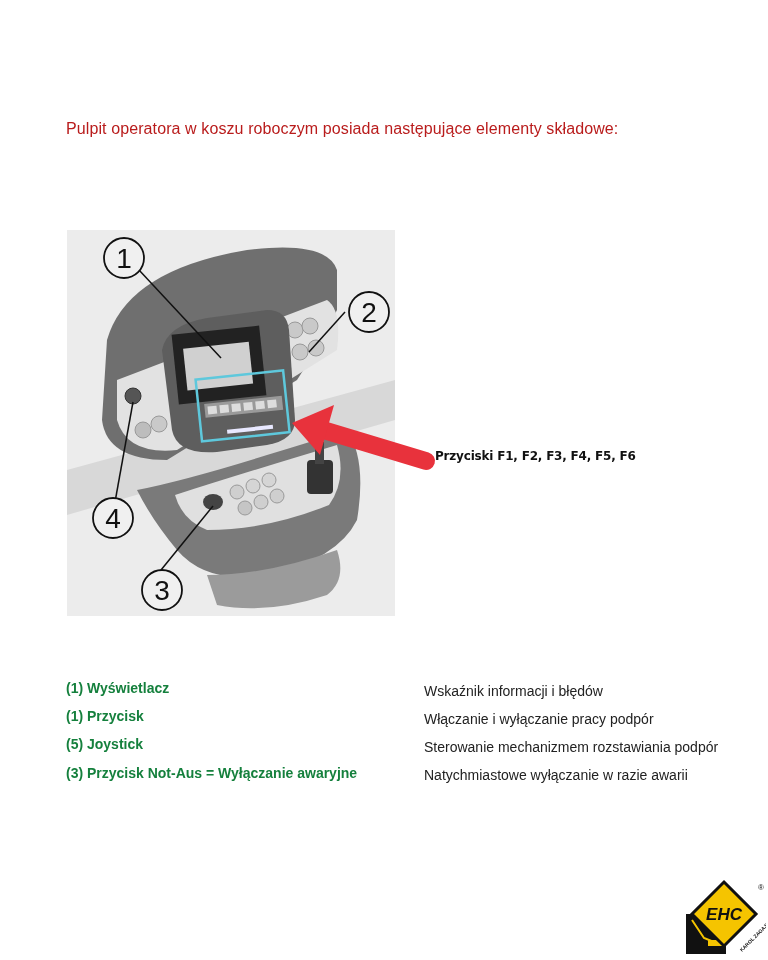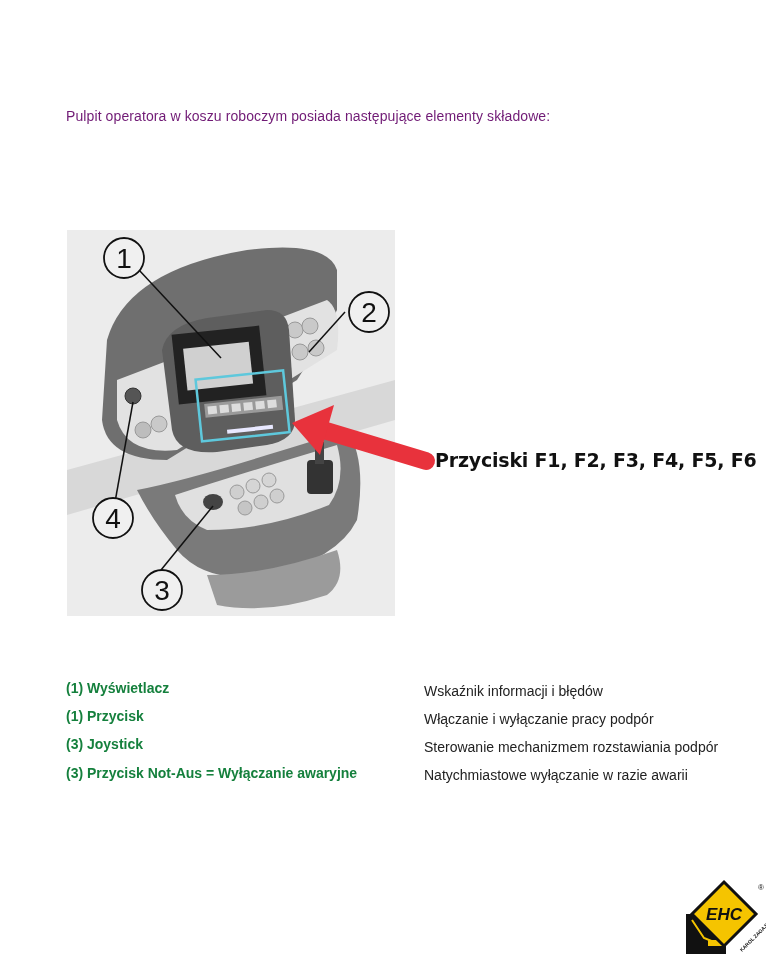--- a/index.html
+++ b/index.html
@@ -1,31 +1,31 @@
 <!DOCTYPE html>
 <html><head>
   <meta charset="utf-8">
   <style>
     html, body { margin: 0; padding: 0; }
     body {
       width: 768px; height: 960px; position: relative; overflow: hidden;
       background: #ffffff; font-family: "Liberation Sans", sans-serif; color: #1e1e1e;
     }
     .intro {
-      position: absolute; left: 66px; top: 108px;
-      font-size: 14px; color: #701a75; letter-spacing: 0.1px;
+      position: absolute; left: 66px; top: 120px;
+      font-size: 16px; color: #b91c1c; letter-spacing: 0.1px;
     }
     .figure {
       position: absolute; left: 67px; top: 230px; width: 328px; height: 386px;
       background: #ececec; overflow: hidden;
     }
     .figure svg { position: absolute; left: 0; top: 0; }
     .callout {
       position: absolute; left: 435px; top: 449px;
-      font-family: "DejaVu Sans", sans-serif; font-weight: bold; font-size: 19px; color: #111;
+      font-family: "DejaVu Sans", sans-serif; font-weight: bold; font-size: 12px; color: #111;
       letter-spacing: -0.2px;
     }
     .arrow { position: absolute; left: 280px; top: 405px; }
     .legend { position: absolute; left: 66px; top: 680px; }
     .legend-left .row {
       position: absolute; left: 0; width: 340px; font-size: 14px; font-weight: bold; color: #15803d;
       white-space: nowrap;
     }
     .legend-right .row {
       position: absolute; left: 358px; width: 360px; font-size: 14px; color: #222; white-space: nowrap;
@@ -106,21 +106,21 @@
   <line x1="146" y1="56" x2="40" y2="24" stroke="#e8323c" stroke-width="18" stroke-linecap="round"></line>
   <polygon points="12,18 54,0 40,50" fill="#e8323c"></polygon>
 </svg>
 
 <div class="callout">Przyciski F1, F2, F3, F4, F5, F6</div>
 
 <div class="legend">
   <div class="legend-left">
     <div class="row" style="top:0px">(1) Wyświetlacz</div>
     <div class="row" style="top:28px">(1) Przycisk</div>
-    <div class="row" style="top:56px">(3) Joystick</div>
+    <div class="row" style="top:56px">(5) Joystick</div>
     <div class="row" style="top:85px">(3) Przycisk Not-Aus = Wyłączanie awaryjne</div>
   </div>
   <div class="legend-right">
     <div class="row" style="top:3px">Wskaźnik informacji i błędów</div>
     <div class="row" style="top:31px">Włączanie i wyłączanie pracy podpór</div>
     <div class="row" style="top:59px">Sterowanie mechanizmem rozstawiania podpór</div>
     <div class="row" style="top:87px">Natychmiastowe wyłączanie w razie awarii</div>
   </div>
 </div>
 

